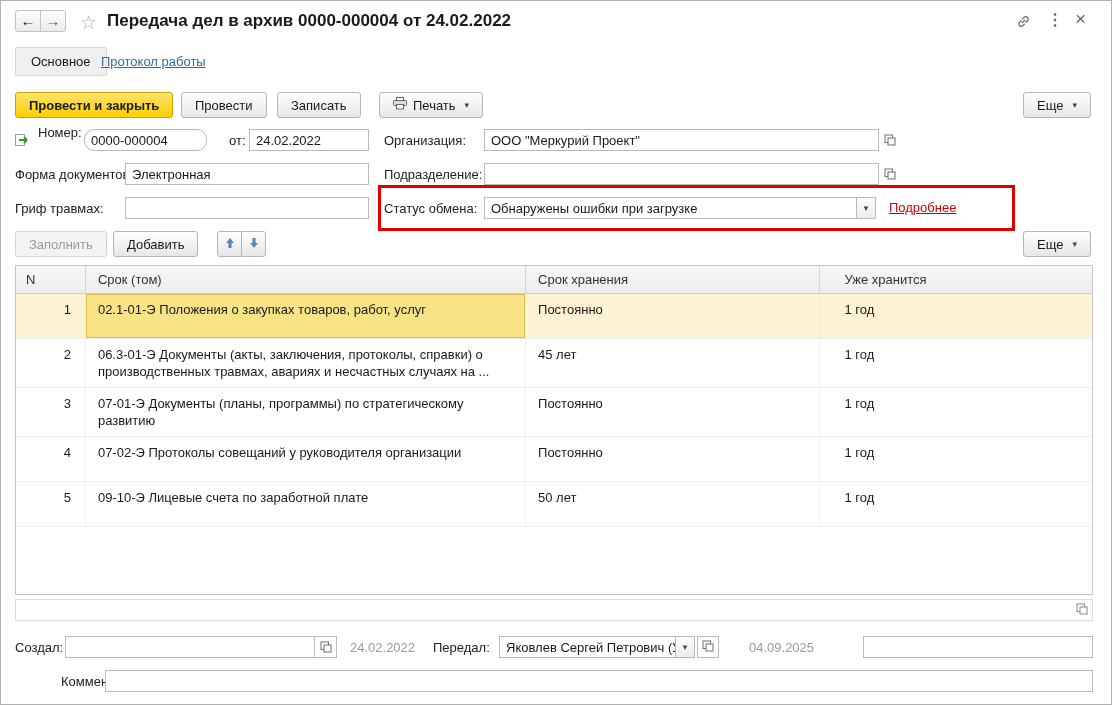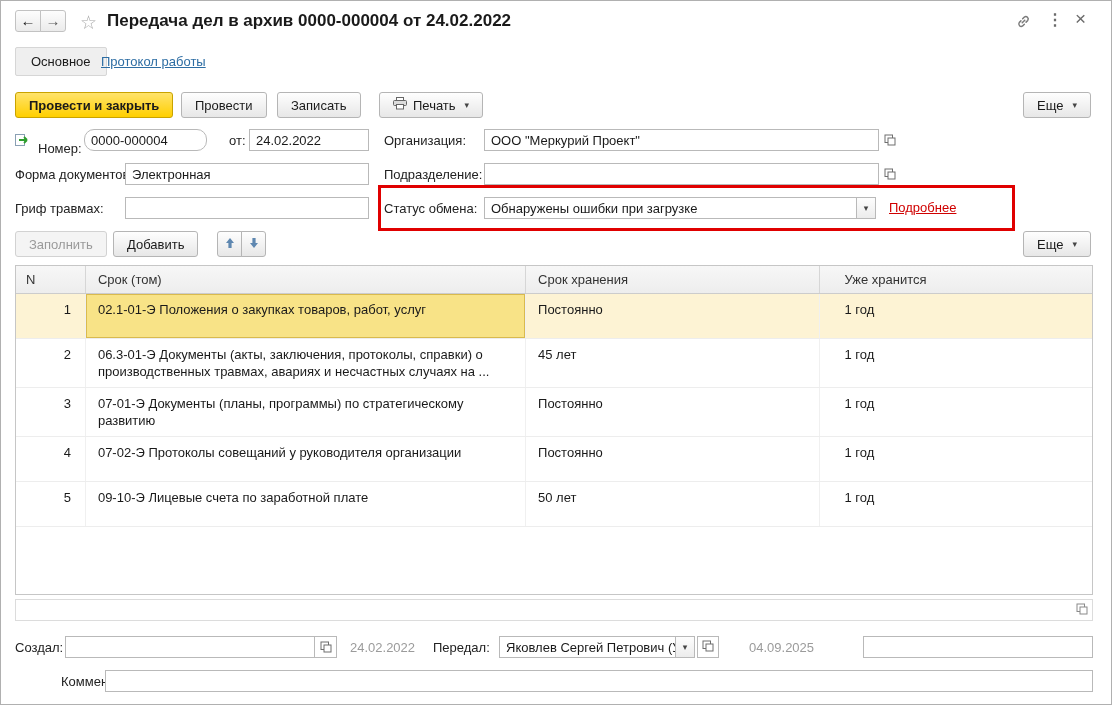--- a/index.html
+++ b/index.html
@@ -125,21 +125,21 @@
     <span>Еще</span>
     <span class="dd">▾</span>
   </div>
 
   <div class="pick-ico" style="left:13px; top:131px;">
     <svg width="16" height="16" viewBox="0 0 16 16">
       <rect x="1.5" y="2.5" width="9" height="11" fill="#fff" stroke="#8aa0b4"></rect>
       <path d="M5 8h8M13 8l-3-3M13 8l-3 3" stroke="#2e9e2e" stroke-width="1.8" fill="none"></path>
     </svg>
   </div>
-  <div class="lbl" style="left:37px; top:140px;">Номер:</div>
+  <div class="lbl" style="left:37px; top:124px;">Номер:</div>
   <div class="input" style="left:83px; top:128px; width:123px;border-radius:10px;">0000-000004</div>
   <div class="lbl" style="left:228px; top:132px;">от:</div>
   <div class="input" style="left:248px; top:128px; width:120px;">24.02.2022</div>
   <div class="lbl r" style="left:383px; top:132px; width:95px;">Организация:</div>
   <div class="input" style="left:483px; top:128px; width:395px;">ООО "Меркурий Проект"</div>
   <div class="pick-ico" style="left:881px; top:131px;">
     <svg width="12" height="12" viewBox="0 0 12 12">
       <rect x="1" y="1" width="7.5" height="7.5" fill="none" stroke="#6e6e6e"></rect>
       <rect x="4" y="4" width="7" height="7" fill="#fff" stroke="#6e6e6e"></rect>
     </svg>

